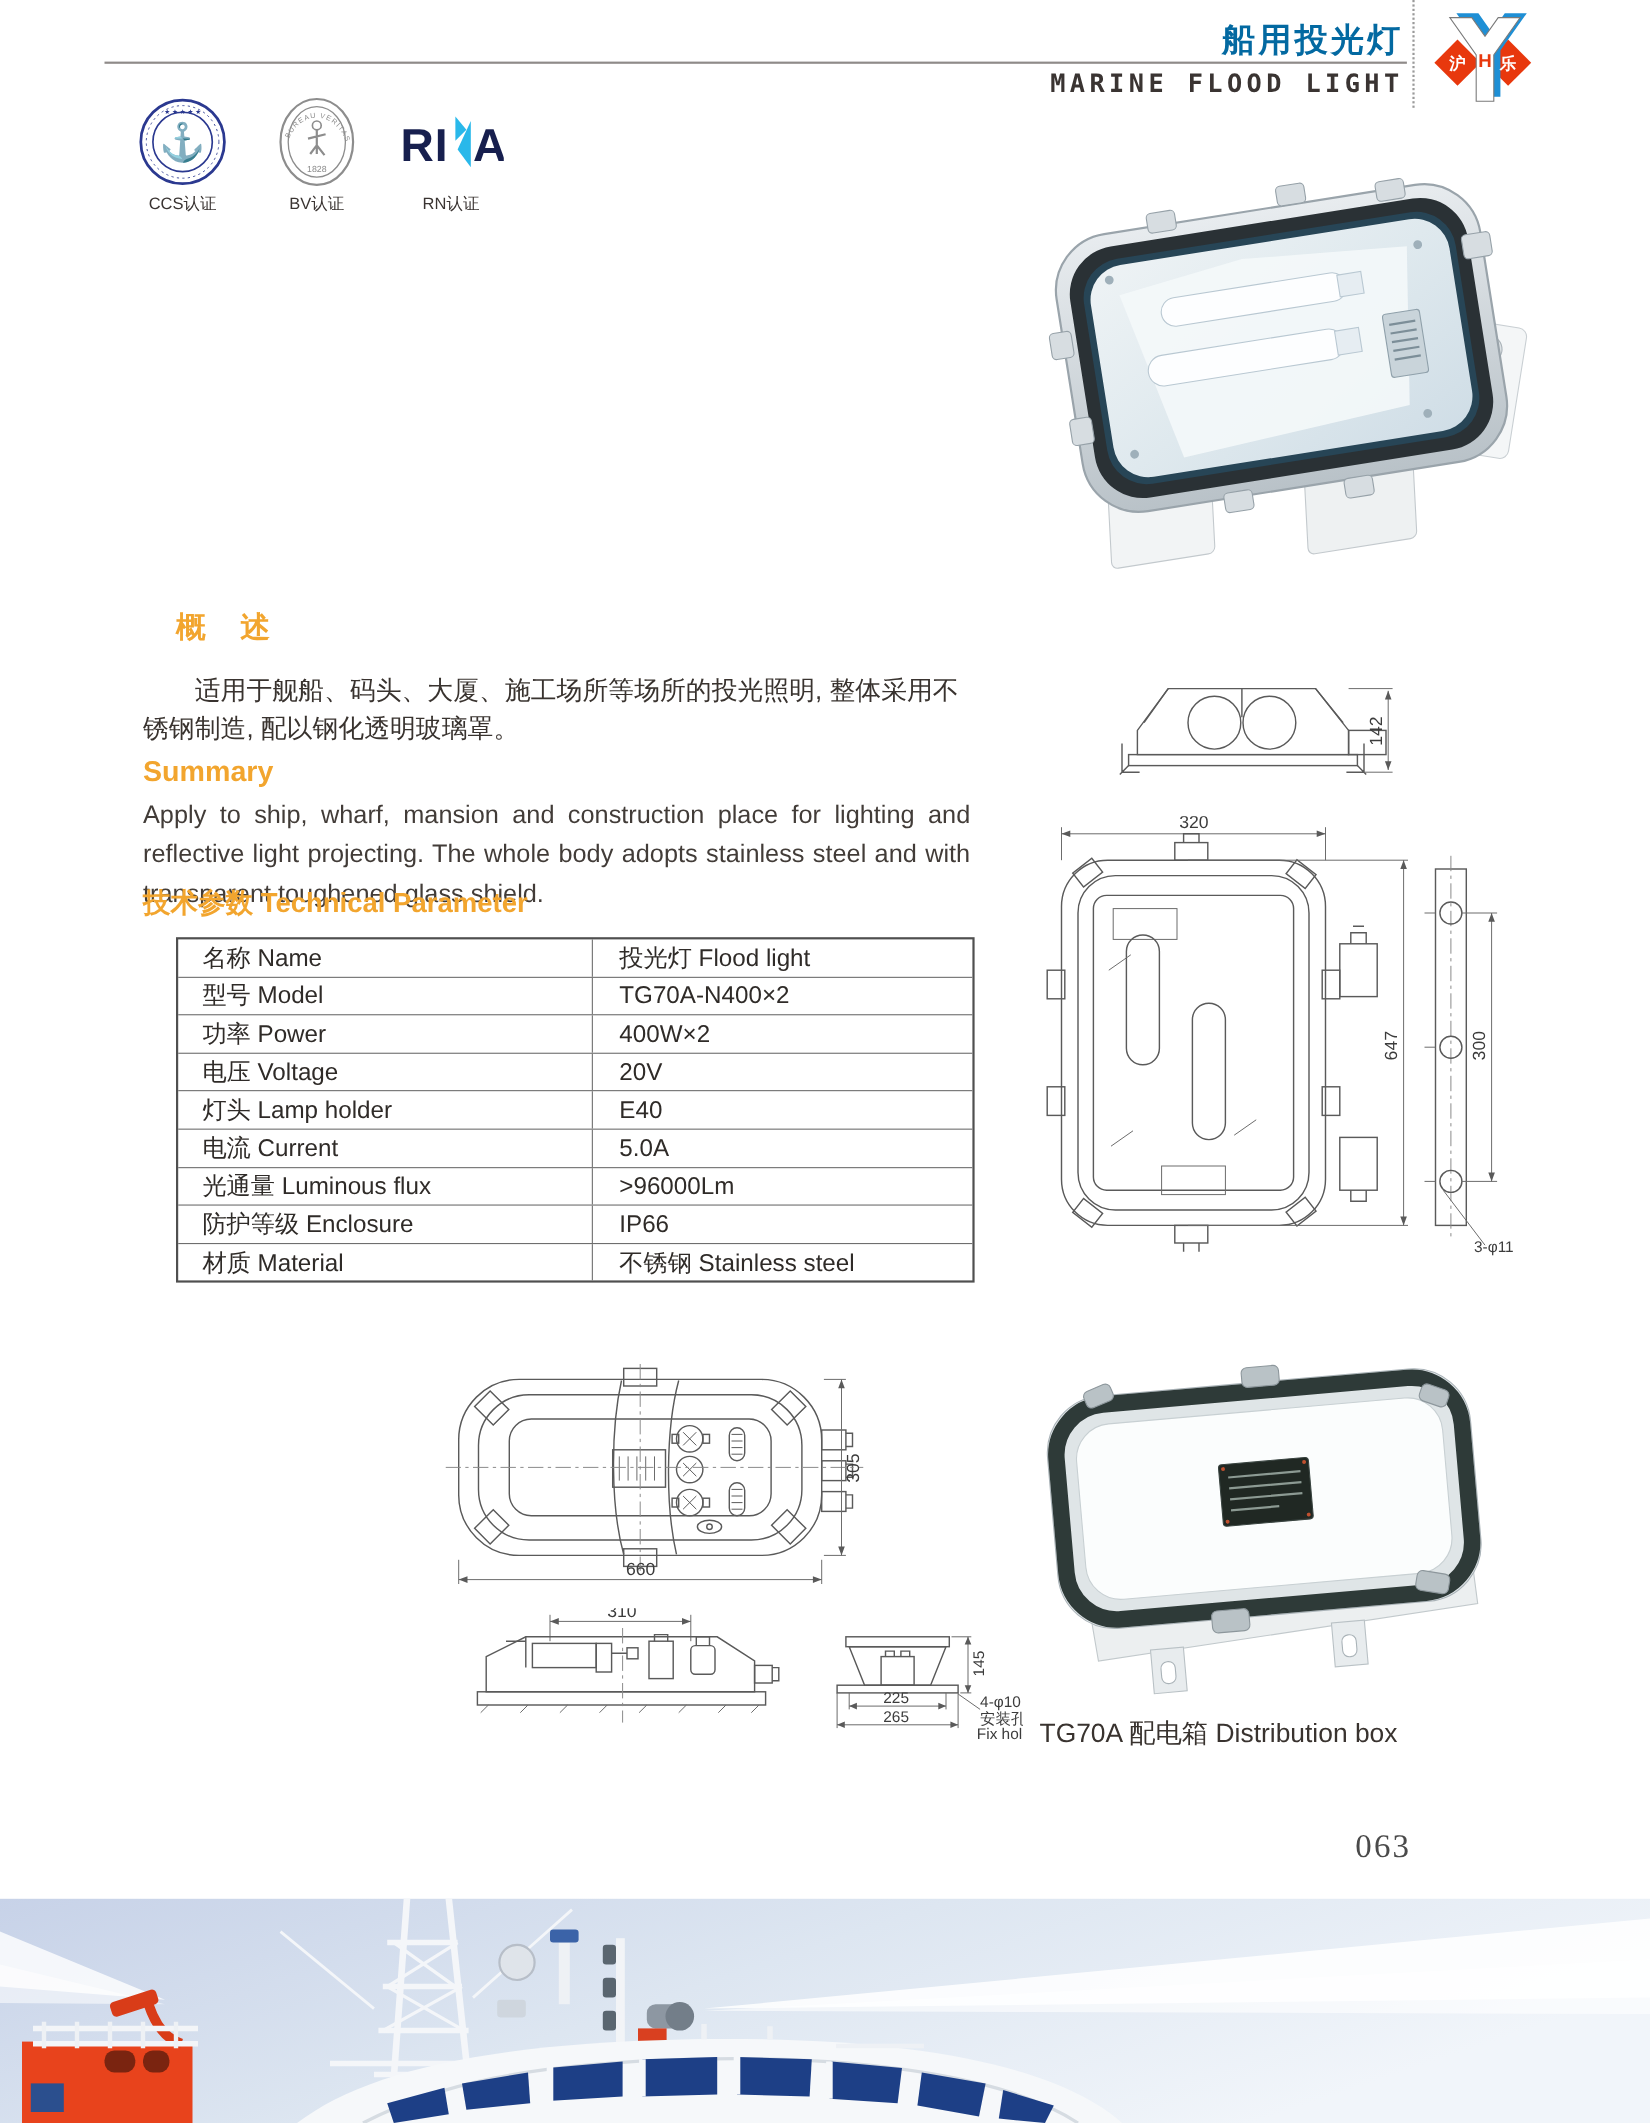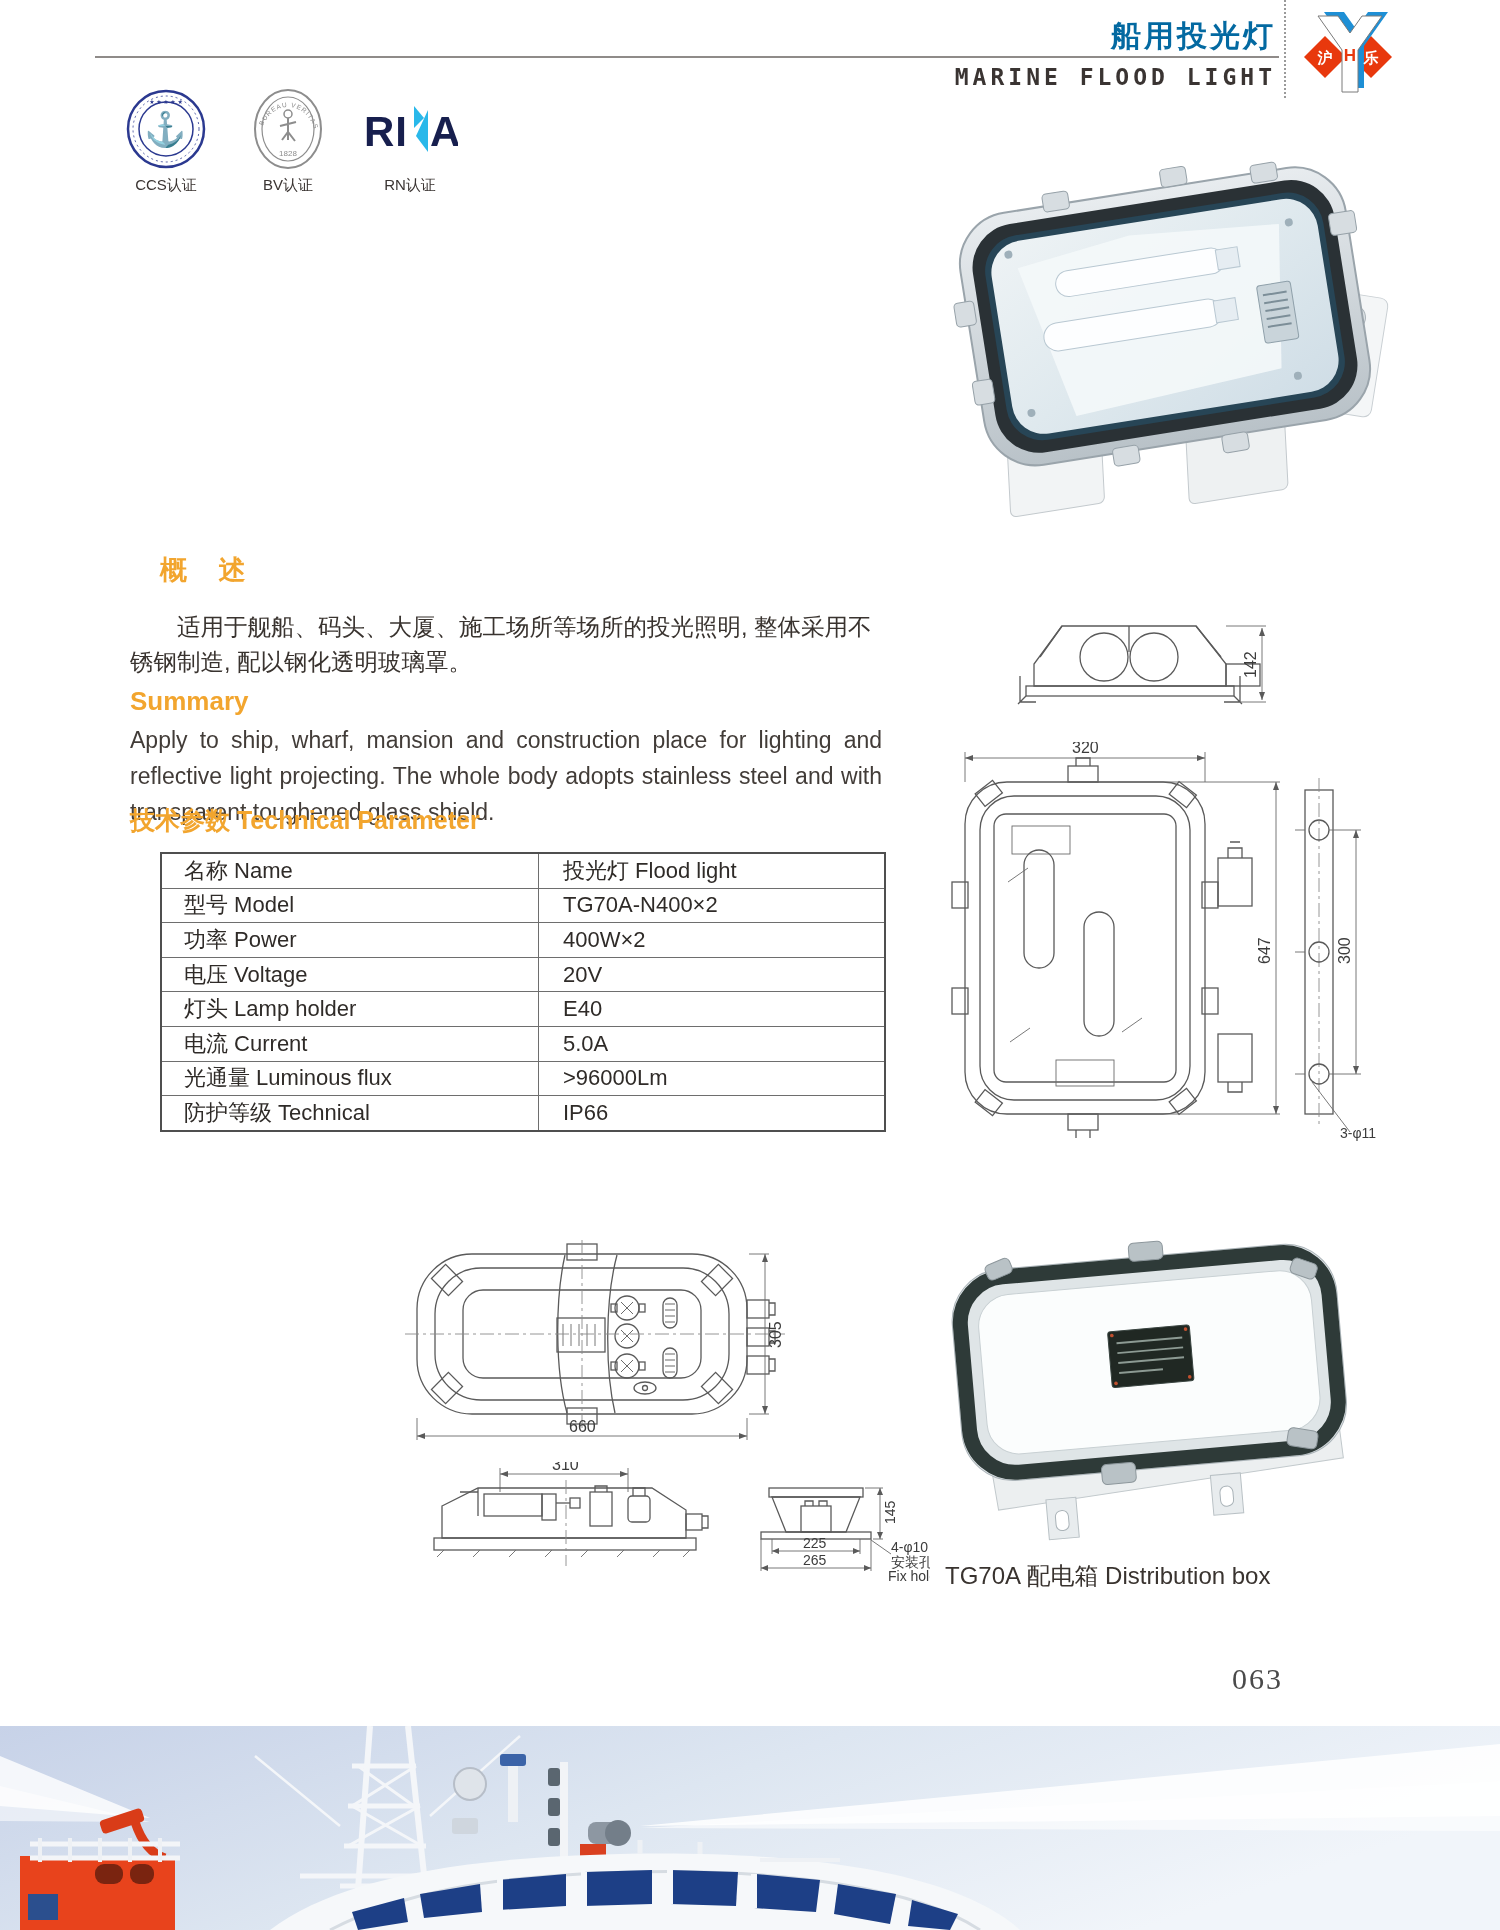--- a/index.html
+++ b/index.html
@@ -186,22 +186,26 @@
       </div>
     <div class="prow">
         <div class="pcell-l">电流 Current</div>
         <div class="pcell-v">5.0A</div>
       </div>
     <div class="prow">
         <div class="pcell-l">光通量 Luminous flux</div>
         <div class="pcell-v">&gt;96000Lm</div>
       </div>
     <div class="prow">
-        <div class="pcell-l">防护等级 Technical</div>
+        <div class="pcell-l">防护等级 Enclosure</div>
         <div class="pcell-v">IP66</div>
+      </div>
+    <div class="prow">
+        <div class="pcell-l">材质 Material</div>
+        <div class="pcell-v">不锈钢 Stainless steel</div>
       </div>
   </div>
 
   <svg class="dwg" style="top:612px;left:1000px;" width="280" height="115" viewBox="0 0 280 115">
     <polygon class="ln" points="62,14 196,14 226,52 226,74 34,74 34,52"></polygon>
     <circle class="ln" cx="104" cy="45" r="24"></circle>
       <circle class="ln" cx="154" cy="45" r="24"></circle>
     <path class="ln" d="M129,14 v26 M62,14 L40,45 M196,14 L221,45"></path>
     <rect class="ln" x="26" y="74" width="208" height="10"></rect>
     <path class="ln" d="M20,64 v26 h16 M240,64 v26 h-16 M26,84 l-8,8 M234,84 l8,8"></path>

